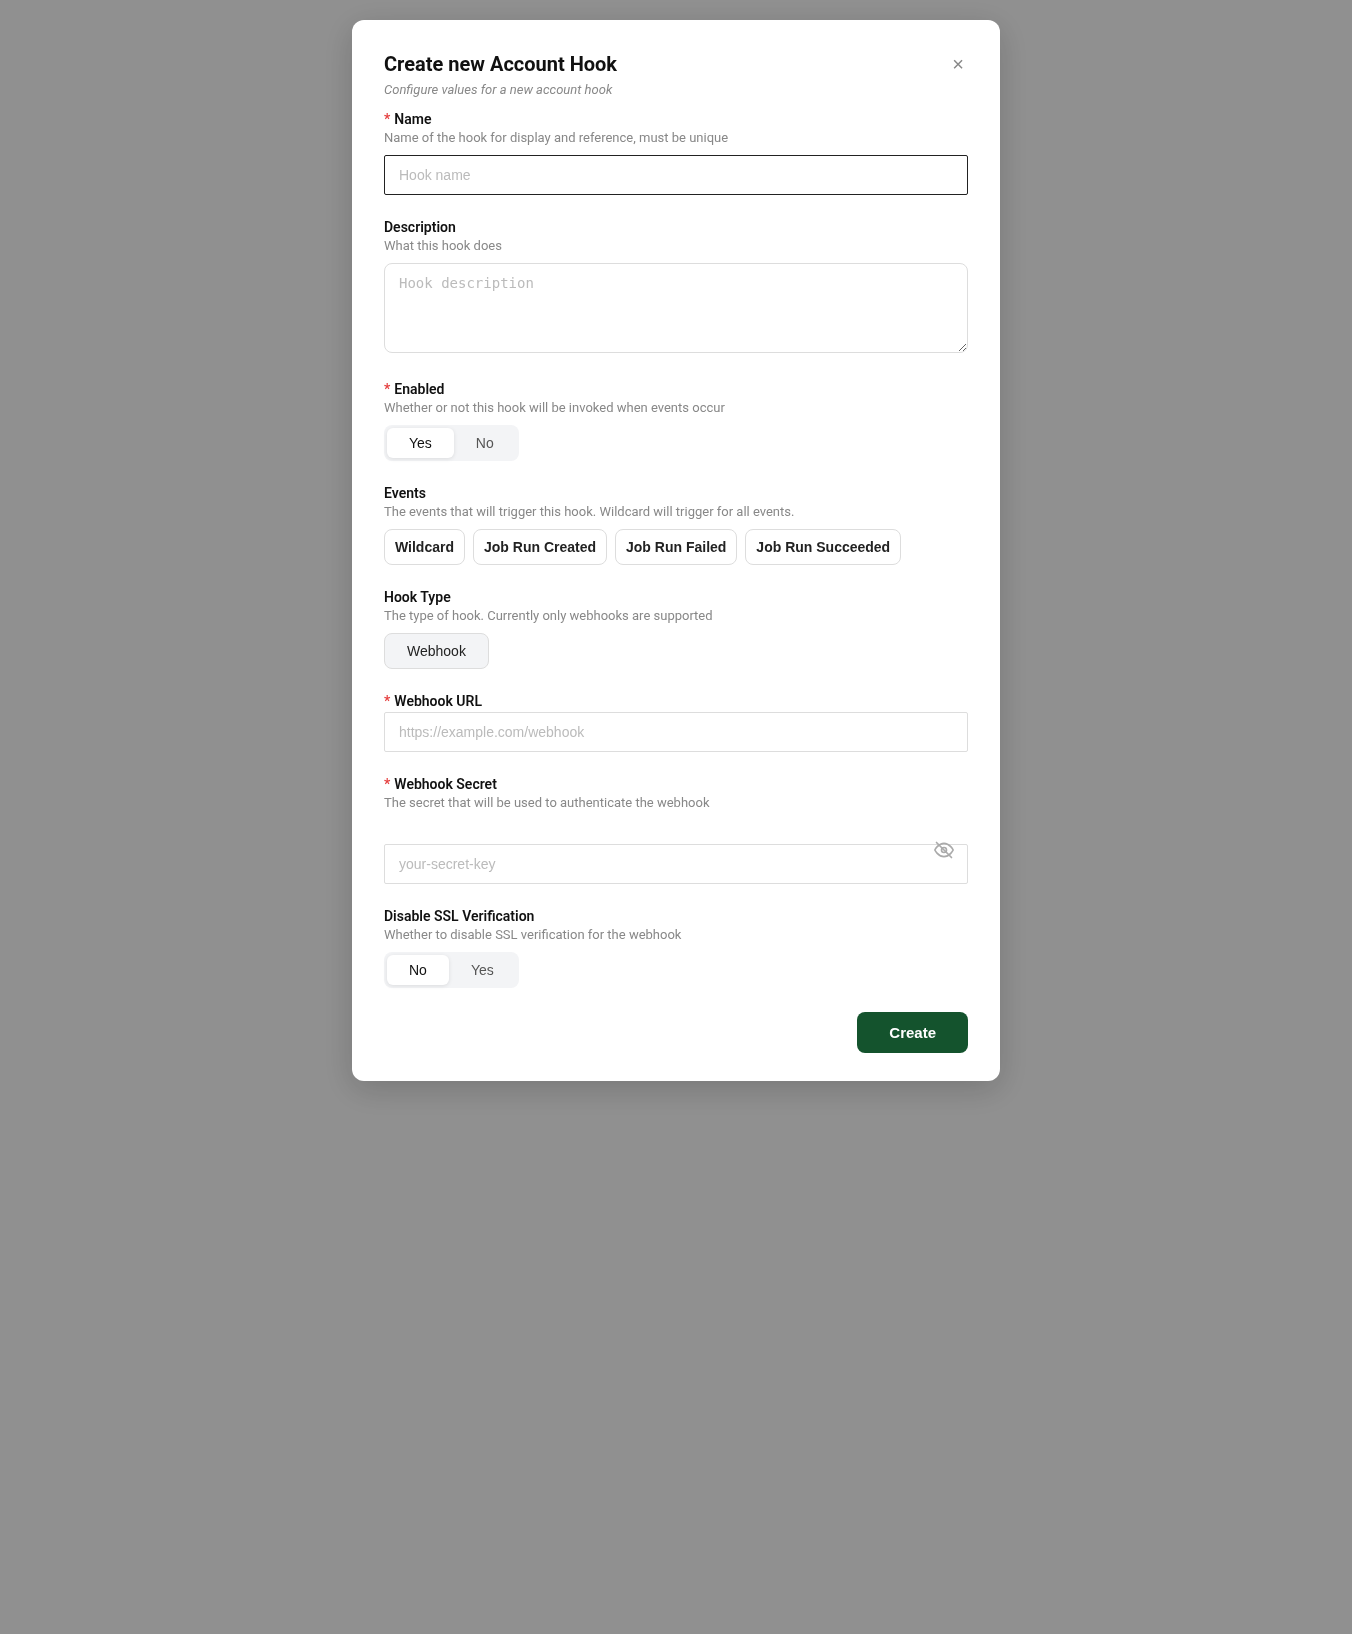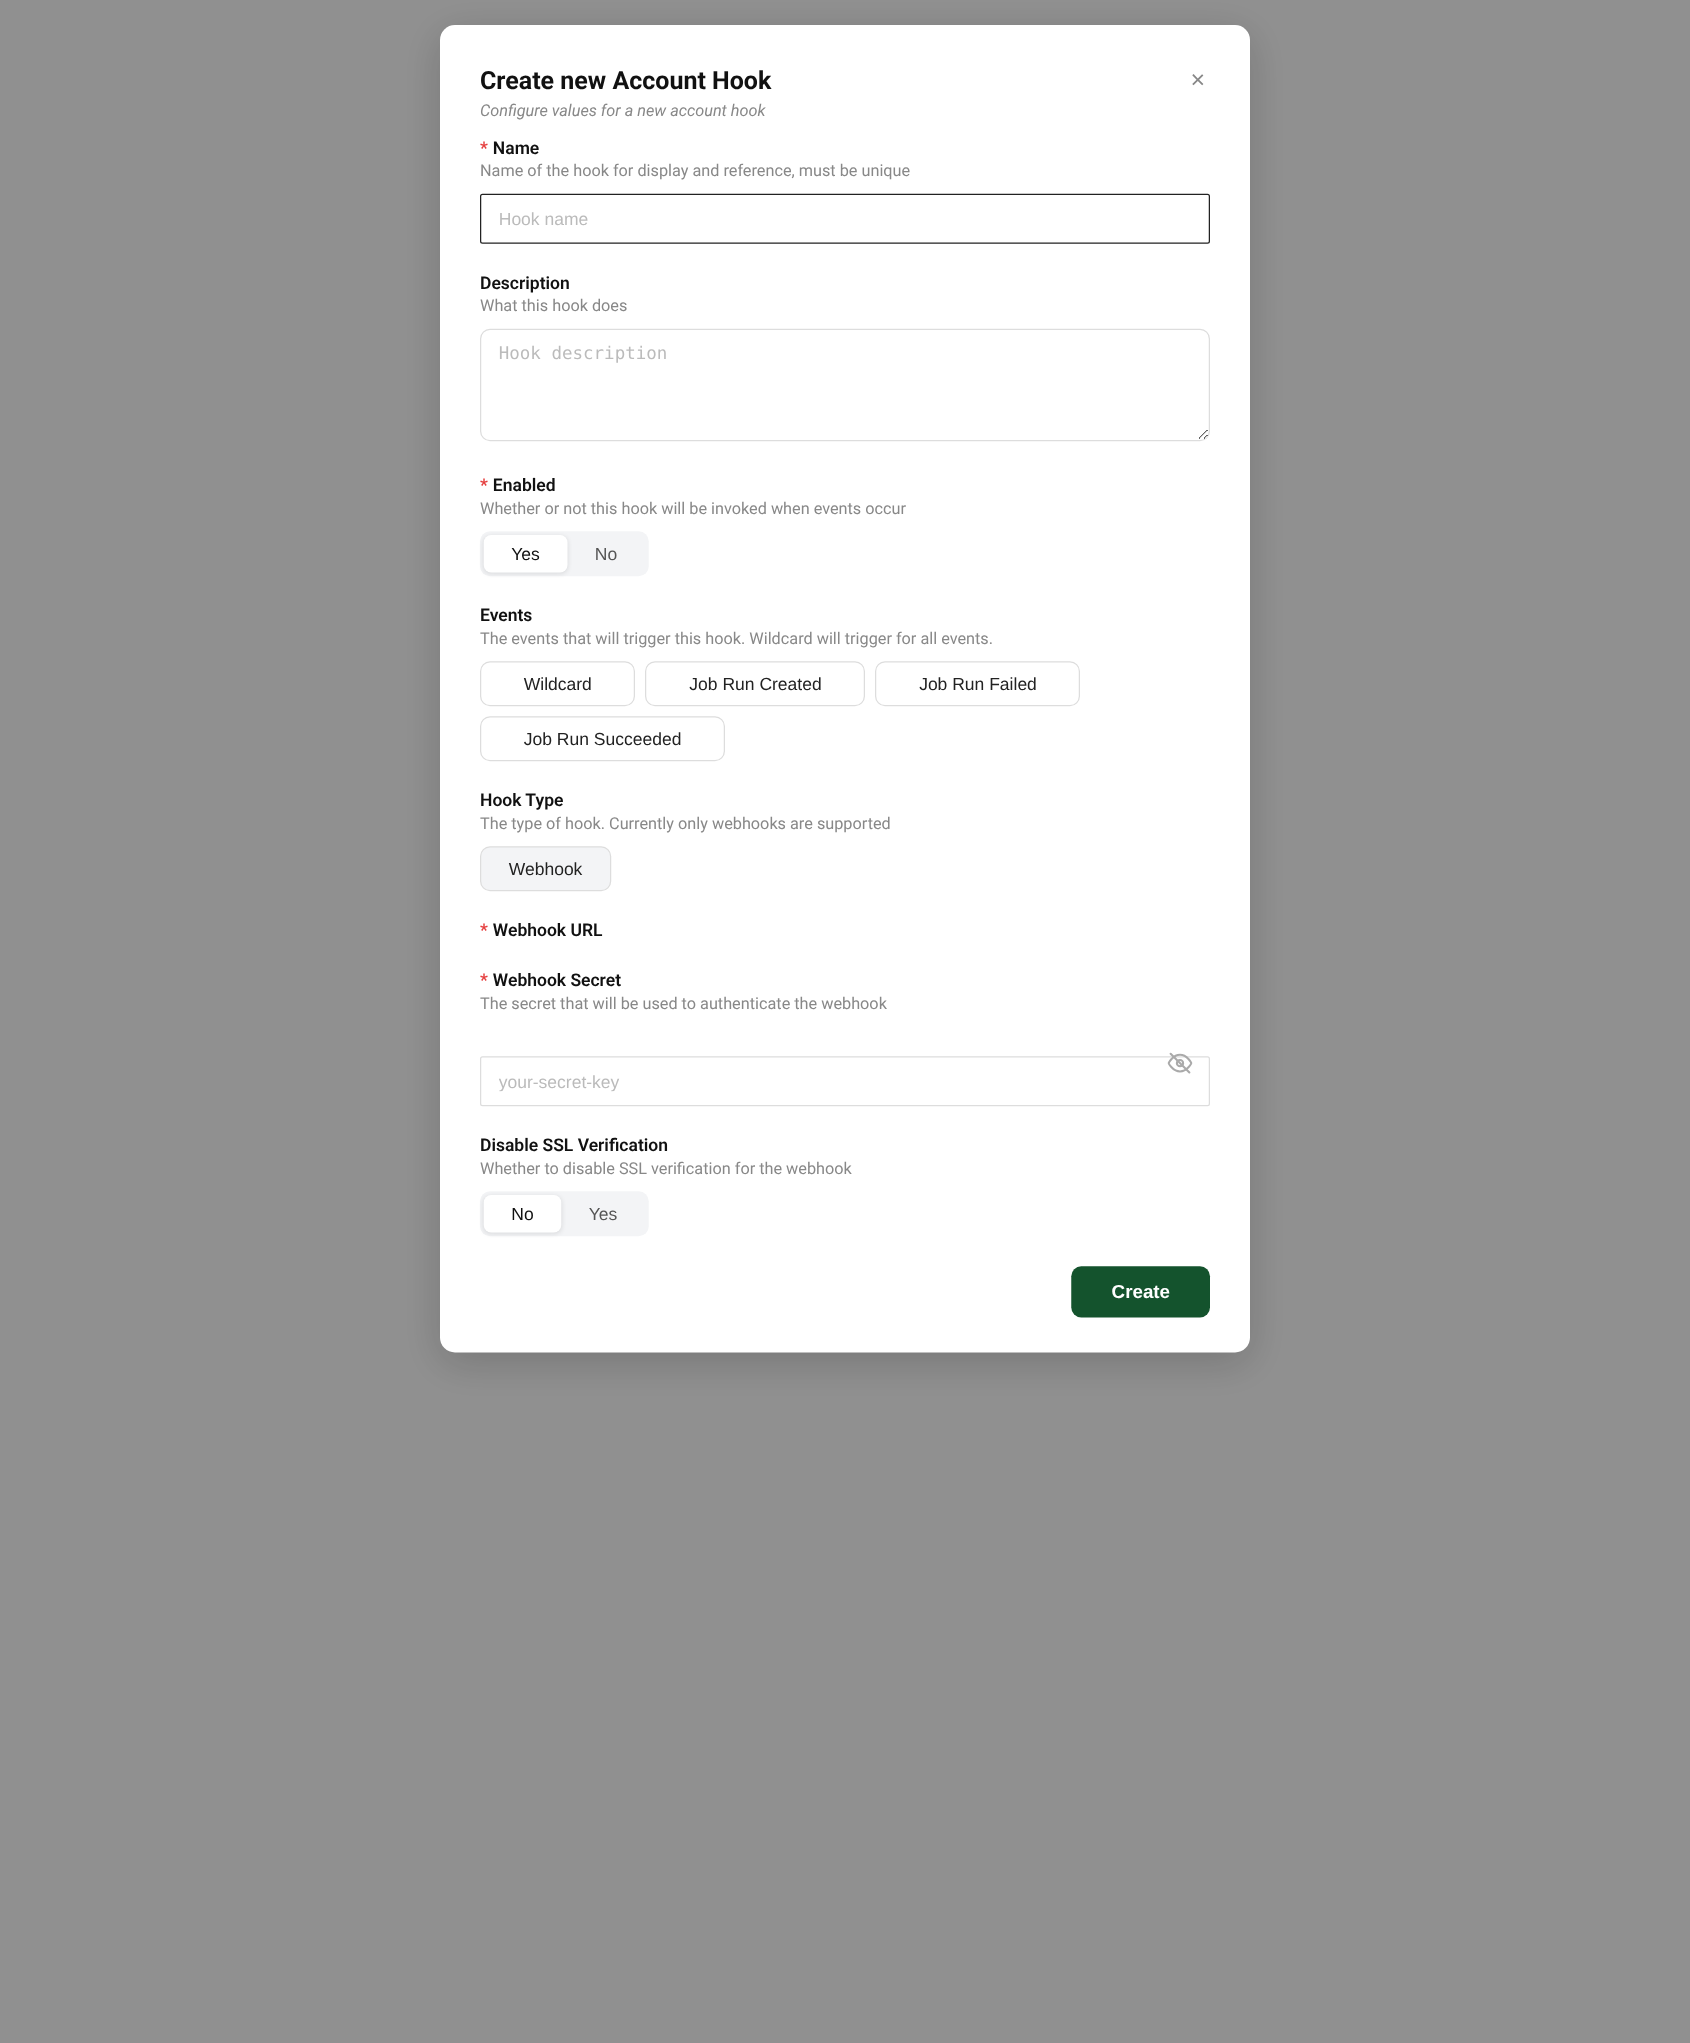--- a/index.html
+++ b/index.html
@@ -159,23 +159,23 @@
     .event-btn-group {
       display: flex;
       flex-wrap: wrap;
       gap: 8px;
     }
 
     .event-btn {
       border: 1.5px solid #dddddd;
       background: #fff;
       border-radius: 8px;
-      padding: 9px 34px;
-      font-size: 14px;
-      font-weight: 400;
+      padding: 9px 10px;
+      font-size: 14px;
+      font-weight: 700;
       color: #222222;
       cursor: pointer;
       transition: border-color 0.15s, background 0.15s;
     }
 
     .hook-type-btn {
       border: 1.5px solid #dddddd;
       background: #f3f4f6;
       border-radius: 8px;
       padding: 9px 22px;
@@ -282,20 +282,21 @@
       </div>
       <p class="field-desc">The type of hook. Currently only webhooks are supported</p>
       <button class="hook-type-btn">Webhook</button>
     </div>
 
     <div class="section">
       <div class="field-label">
         <span class="required-star">*</span>
         <span>Webhook URL</span>
       </div>
+      <input type="text" class="text-input" style="border-color: rgb(221, 221, 221);" placeholder="https://example.com/webhook">
     </div>
 
     <div class="section">
       <div class="field-label">
         <span class="required-star">*</span>
         <span>Webhook Secret</span>
       </div>
       <p class="field-desc">The secret that will be used to authenticate the webhook</p>
       <div class="secret-input-wrapper">
         <input type="text" class="text-input input-with-icon" style="border-color: rgb(221, 221, 221);" placeholder="your-secret-key">

